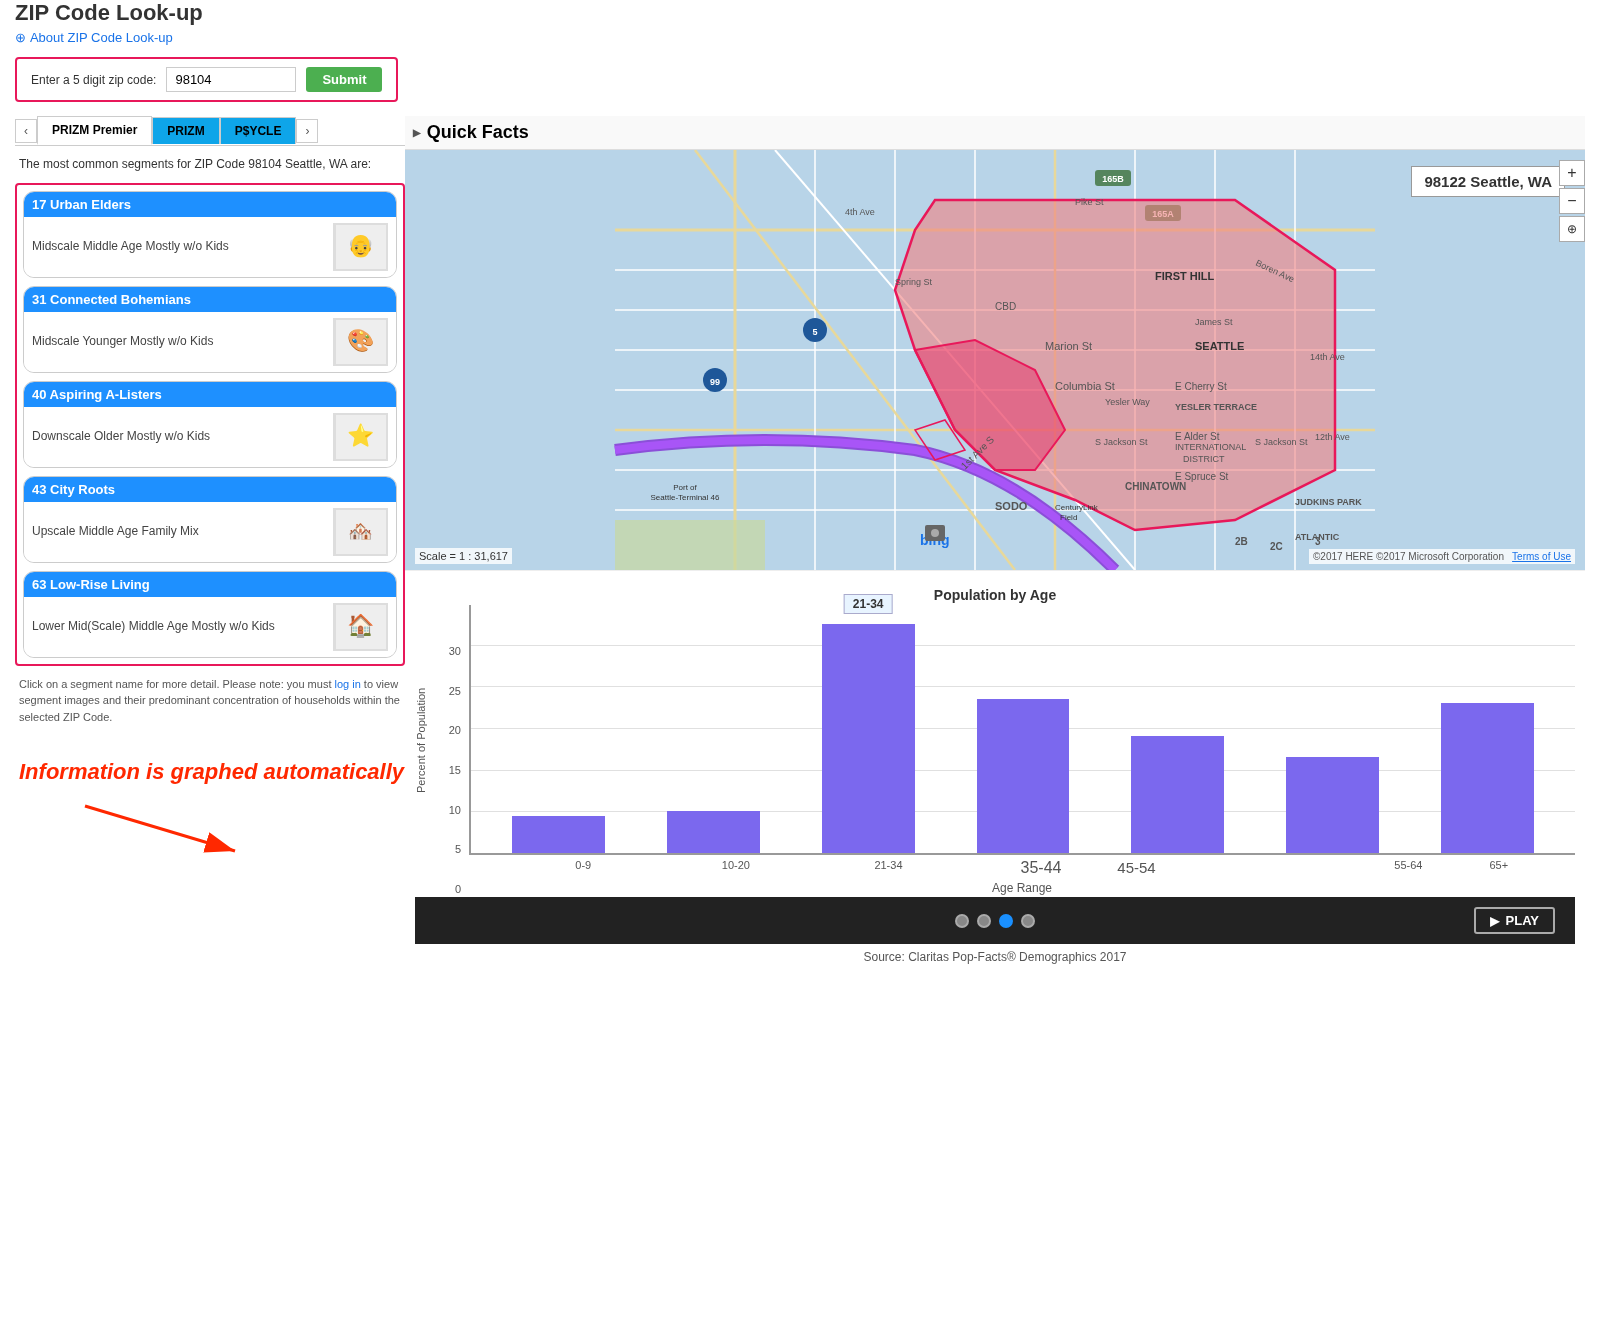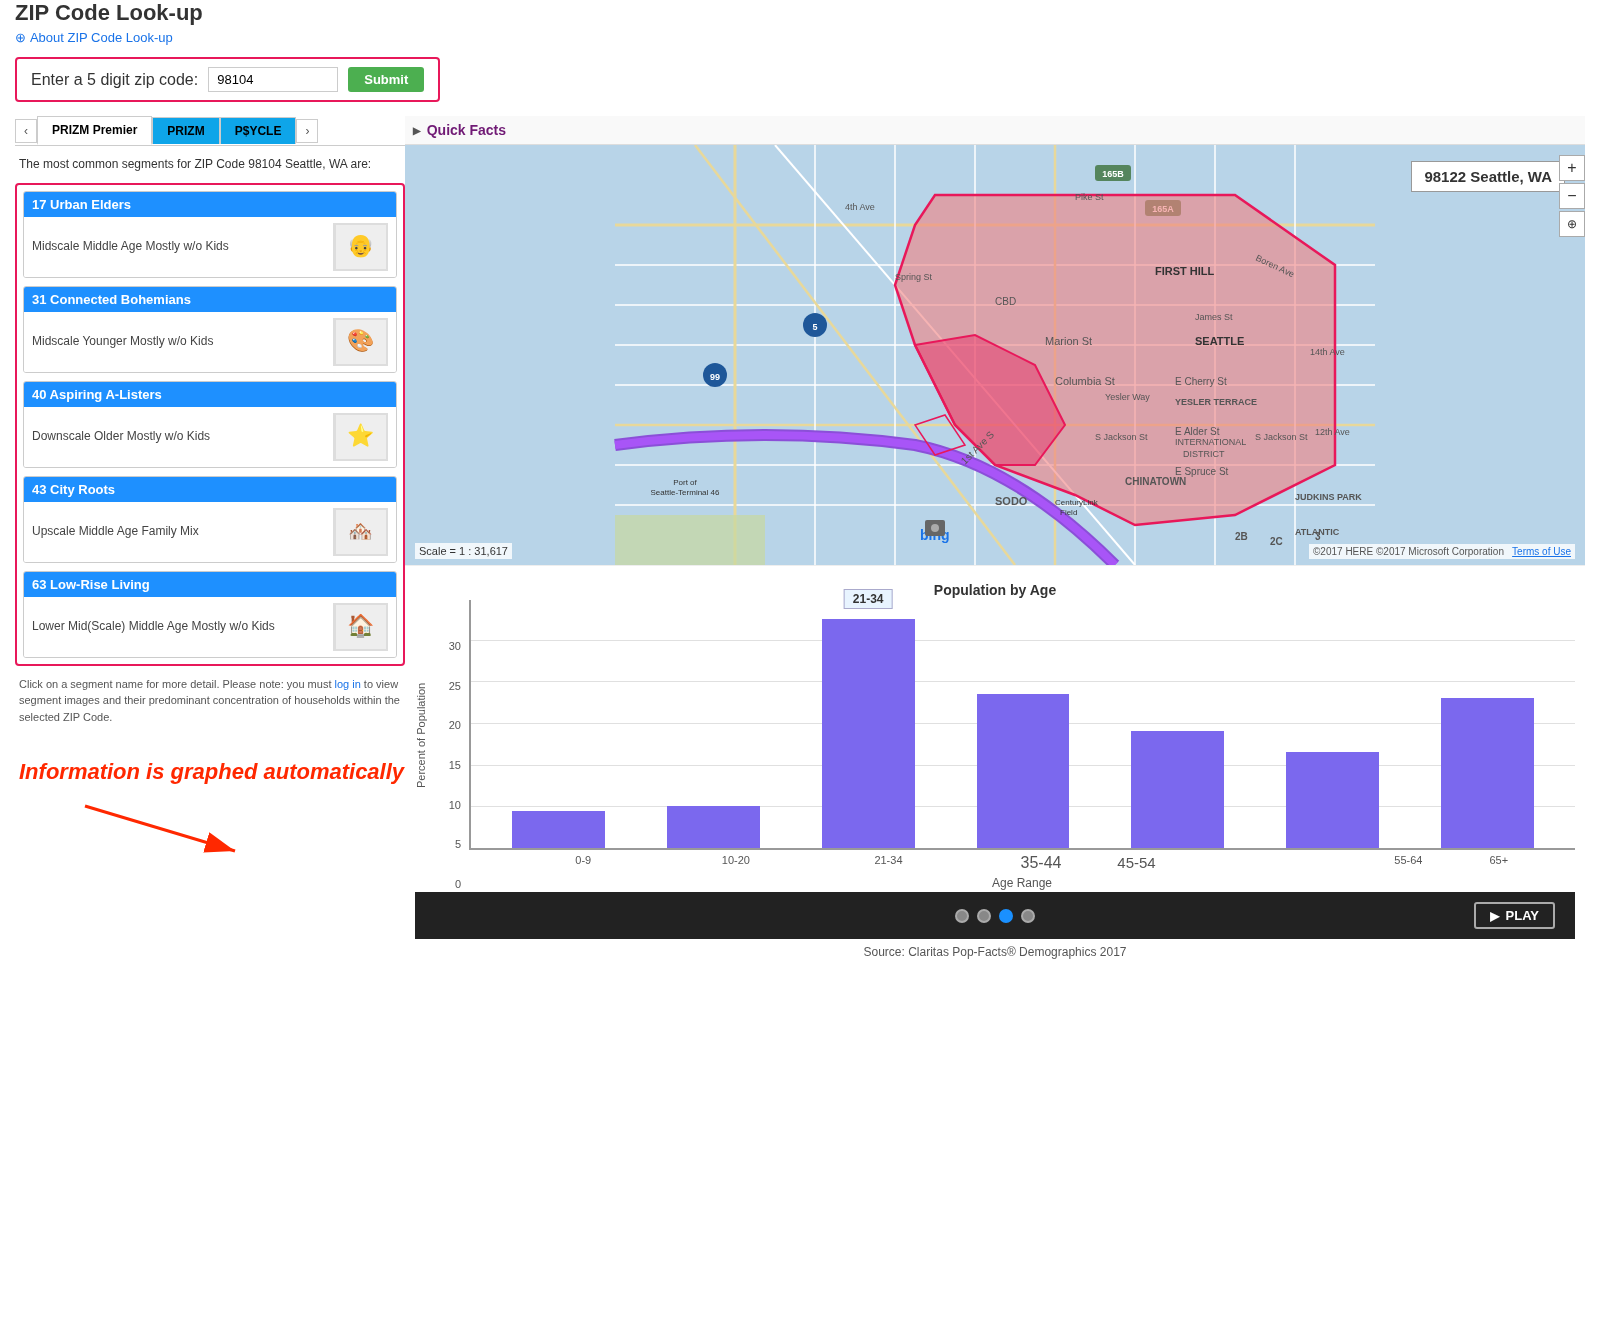--- a/index.html
+++ b/index.html
@@ -14,21 +14,21 @@
     
     .zip-form-container {
       border: 2px solid #e8185a;
       border-radius: 4px;
       padding: 8px 14px;
       display: inline-flex;
       align-items: center;
       gap: 10px;
       margin-bottom: 14px;
     }
-    .zip-form-label { font-size: 16px; white-space: nowrap; }
+    .zip-form-label { font-size: 12px; white-space: nowrap; }
     .zip-input {
       border: 1px solid #ccc;
       padding: 4px 8px;
       font-size: 13px;
       width: 130px;
       outline: none;
     }
     .submit-btn {
       background: #4caf50;
       color: #fff;
@@ -80,21 +80,21 @@
       border: 2px solid #e8185a;
       border-radius: 4px;
       padding: 6px;
       display: flex;
       flex-direction: column;
       gap: 8px;
     }
     
     .segment-card {
       border: 1px solid #ccc;
-      border-radius: 3px;
+      border-radius: 11px;
       overflow: hidden;
       cursor: pointer;
     }
     .segment-header {
       background: #1e90ff;
       color: #fff;
       font-weight: bold;
       font-size: 13px;
       padding: 5px 8px;
       display: flex;
@@ -127,23 +127,23 @@
     
     .right-panel { flex: 1; display: flex; flex-direction: column; }
     
     .quick-facts-header {
       display: flex;
       align-items: center;
       gap: 6px;
       padding: 6px 8px;
       background: #f9f9f9;
       border-bottom: 1px solid #ddd;
-      font-size: 14px;
-      font-weight: bold;
-      color: #701a75;
+      font-size: 18px;
+      font-weight: bold;
+      color: #000000;
     }
     .quick-facts-header::before { content: "▶"; font-size: 10px; color: #555; }
     
     .map-container {
       position: relative;
       height: 420px;
       background: #b8d4e8;
       overflow: hidden;
     }
     

